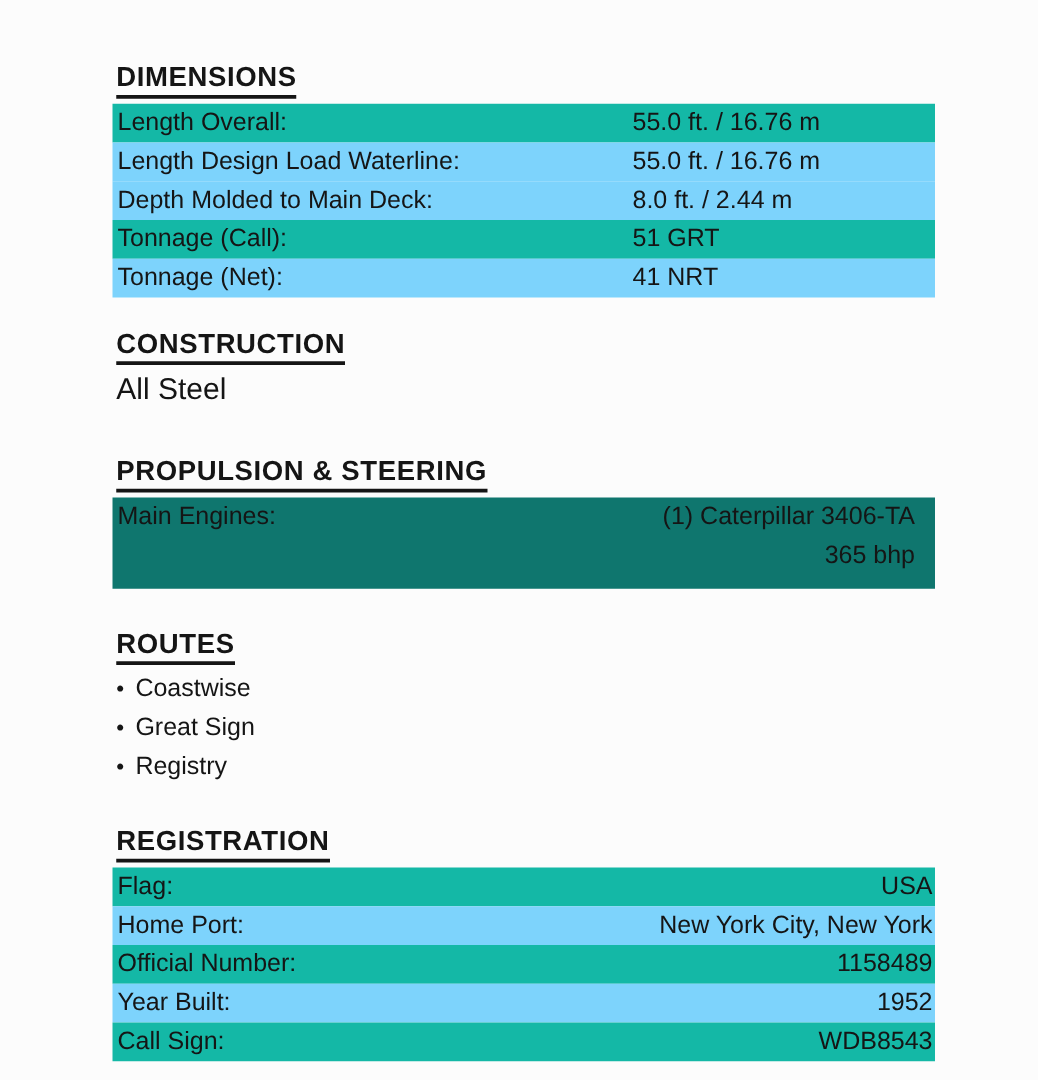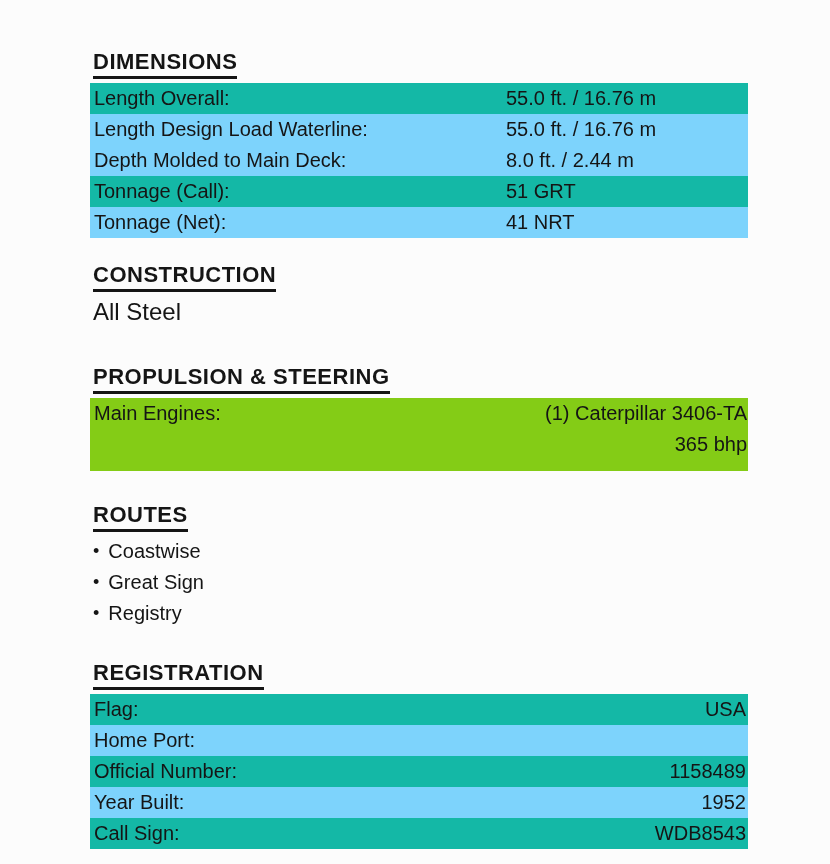--- a/index.html
+++ b/index.html
@@ -61,22 +61,22 @@
     flex: 1 1 auto;
     text-align: right;
     white-space: nowrap;
   }
   .plain-text {
     font-size: 24px;
     line-height: 31px;
     margin-left: 3px;
   }
   .engine-block {
-    background: #84cc16;
-    padding: 0 1px 11px 4px;
+    background: #0f766e;
+    padding: 0 16px 11px 4px;
     font-size: 20px;
     line-height: 31px;
   }
   .engine-line1 { display: flex; }
   .engine-line1 .label { flex: 1 1 auto; }
   .engine-line1 .val   { text-align: right; white-space: nowrap; }
   .engine-line2 { text-align: right; white-space: nowrap; }
   .bullet-line {
     font-size: 20px;
     line-height: 31px;
@@ -166,20 +166,21 @@
     <div class="heading">
       <span>REGISTRATION</span>
     </div>
     <div>
       <div class="row dark">
         <span class="label">Flag:</span>
         <span class="value-right">USA</span>
       </div>
       <div class="row light">
         <span class="label">Home Port:</span>
+        <span class="value-right">New York City, New York</span>
       </div>
       <div class="row dark">
         <span class="label">Official Number:</span>
         <span class="value-right">1158489</span>
       </div>
       <div class="row light">
         <span class="label">Year Built:</span>
         <span class="value-right">1952</span>
       </div>
       <div class="row dark">

